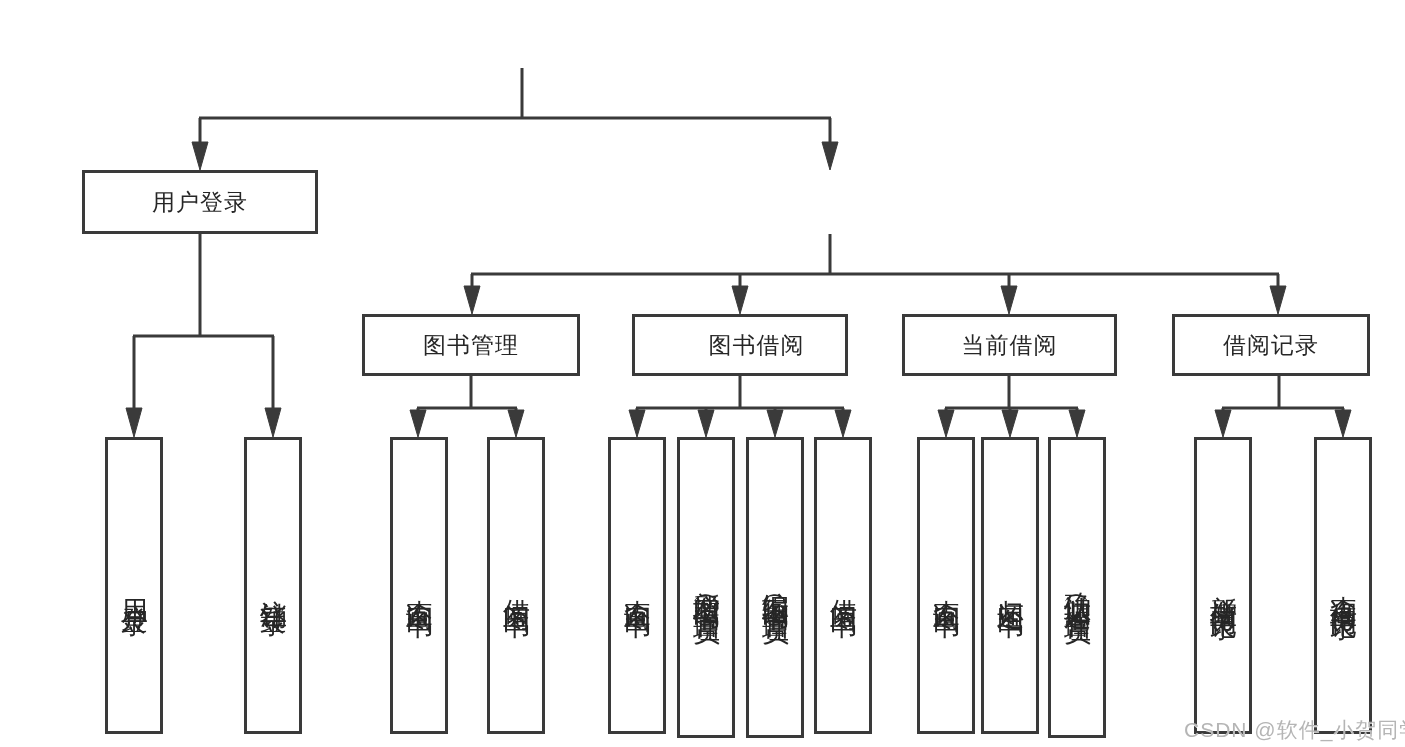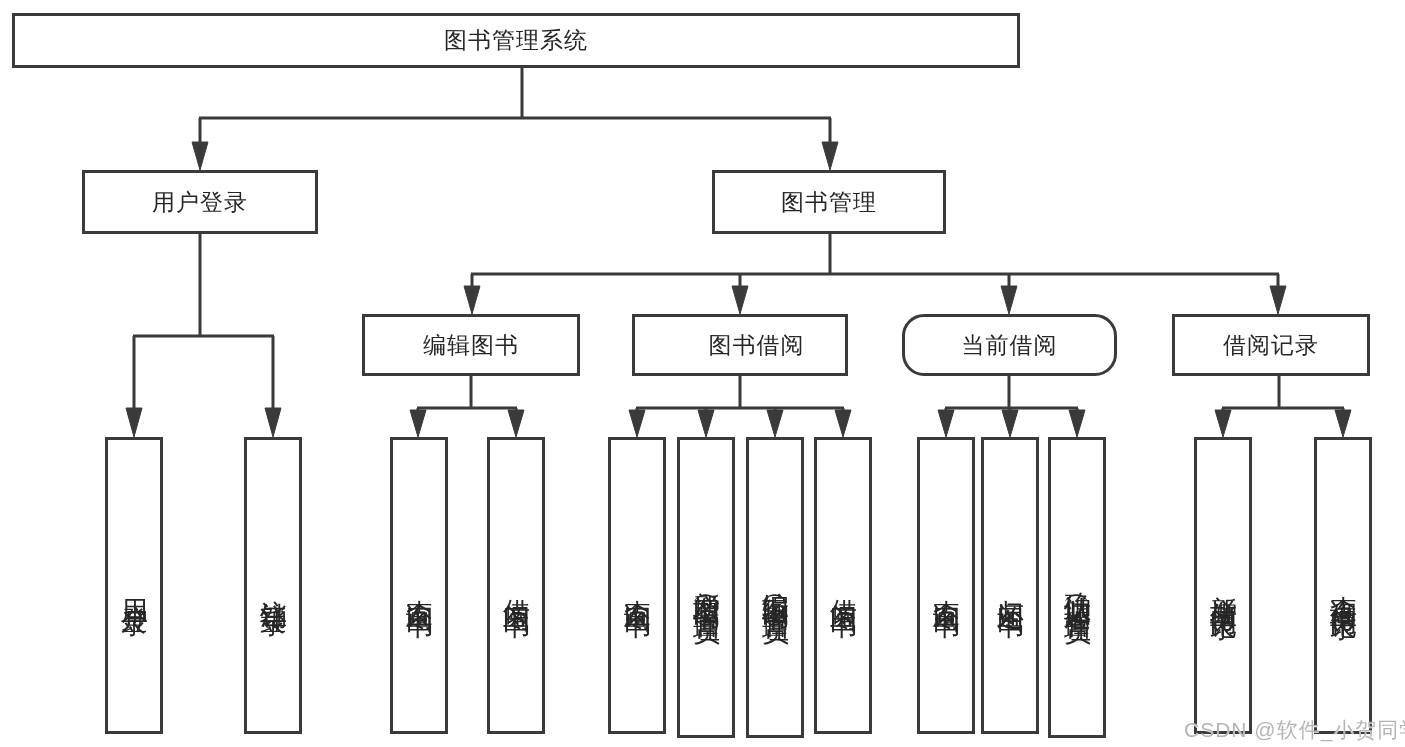--- a/index.html
+++ b/index.html
@@ -95,28 +95,26 @@
     <path d="M1009 376 V408 M945 408 H1078 M946 408 V413 M1010 408 V413 M1077 408 V413"></path>
     <polygon points="938,410 954,410 946,437"></polygon>
     <polygon points="1002,410 1018,410 1010,437"></polygon>
     <polygon points="1069,410 1085,410 1077,437"></polygon>
 
     <path d="M1279 376 V408 M1222 408 H1344 M1223 408 V413 M1343 408 V413"></path>
     <polygon points="1215,410 1231,410 1223,437"></polygon>
     <polygon points="1335,410 1351,410 1343,437"></polygon>
   </svg>
 
-  <div class="box h-box" style="left:12px; top:13px; width:1008px; height:55px;">图书管理系统</div>
 
   <div class="box h-box" style="left:82px; top:170px; width:236px; height:64px;">用户登录</div>
-  <div class="box h-box" style="left:712px; top:170px; width:234px; height:64px;">图书管理</div>
 
-  <div class="box h-box" style="left:362px; top:314px; width:218px; height:62px;">编辑图书</div>
+  <div class="box h-box" style="left:362px; top:314px; width:218px; height:62px;">图书管理</div>
   <div class="box h-box" style="left:632px; top:314px; width:216px; height:62px;padding-left:33px;">图书借阅</div>
-  <div class="box h-box" style="left:902px; top:314px; width:215px; height:62px;border-radius:22px;">当前借阅</div>
+  <div class="box h-box" style="left:902px; top:314px; width:215px; height:62px;">当前借阅</div>
   <div class="box h-box" style="left:1172px; top:314px; width:198px; height:62px;">借阅记录</div>
 
   <div class="box v-box" style="left:105px; top:437px; width:58px; height:297px;">用户登录</div>
   <div class="box v-box" style="left:244px; top:437px; width:58px; height:297px;">注销登录</div>
 
   <div class="box v-box" style="left:390px; top:437px; width:58px; height:297px;">查询图书</div>
   <div class="box v-box" style="left:487px; top:437px; width:58px; height:297px;">借阅图书</div>
 
   <div class="box v-box" style="left:608px; top:437px; width:58px; height:297px;">查询图书</div>
   <div class="box v-box" style="left:677px; top:437px; width:58px; height:301px;">新增图书（管理员）</div>

